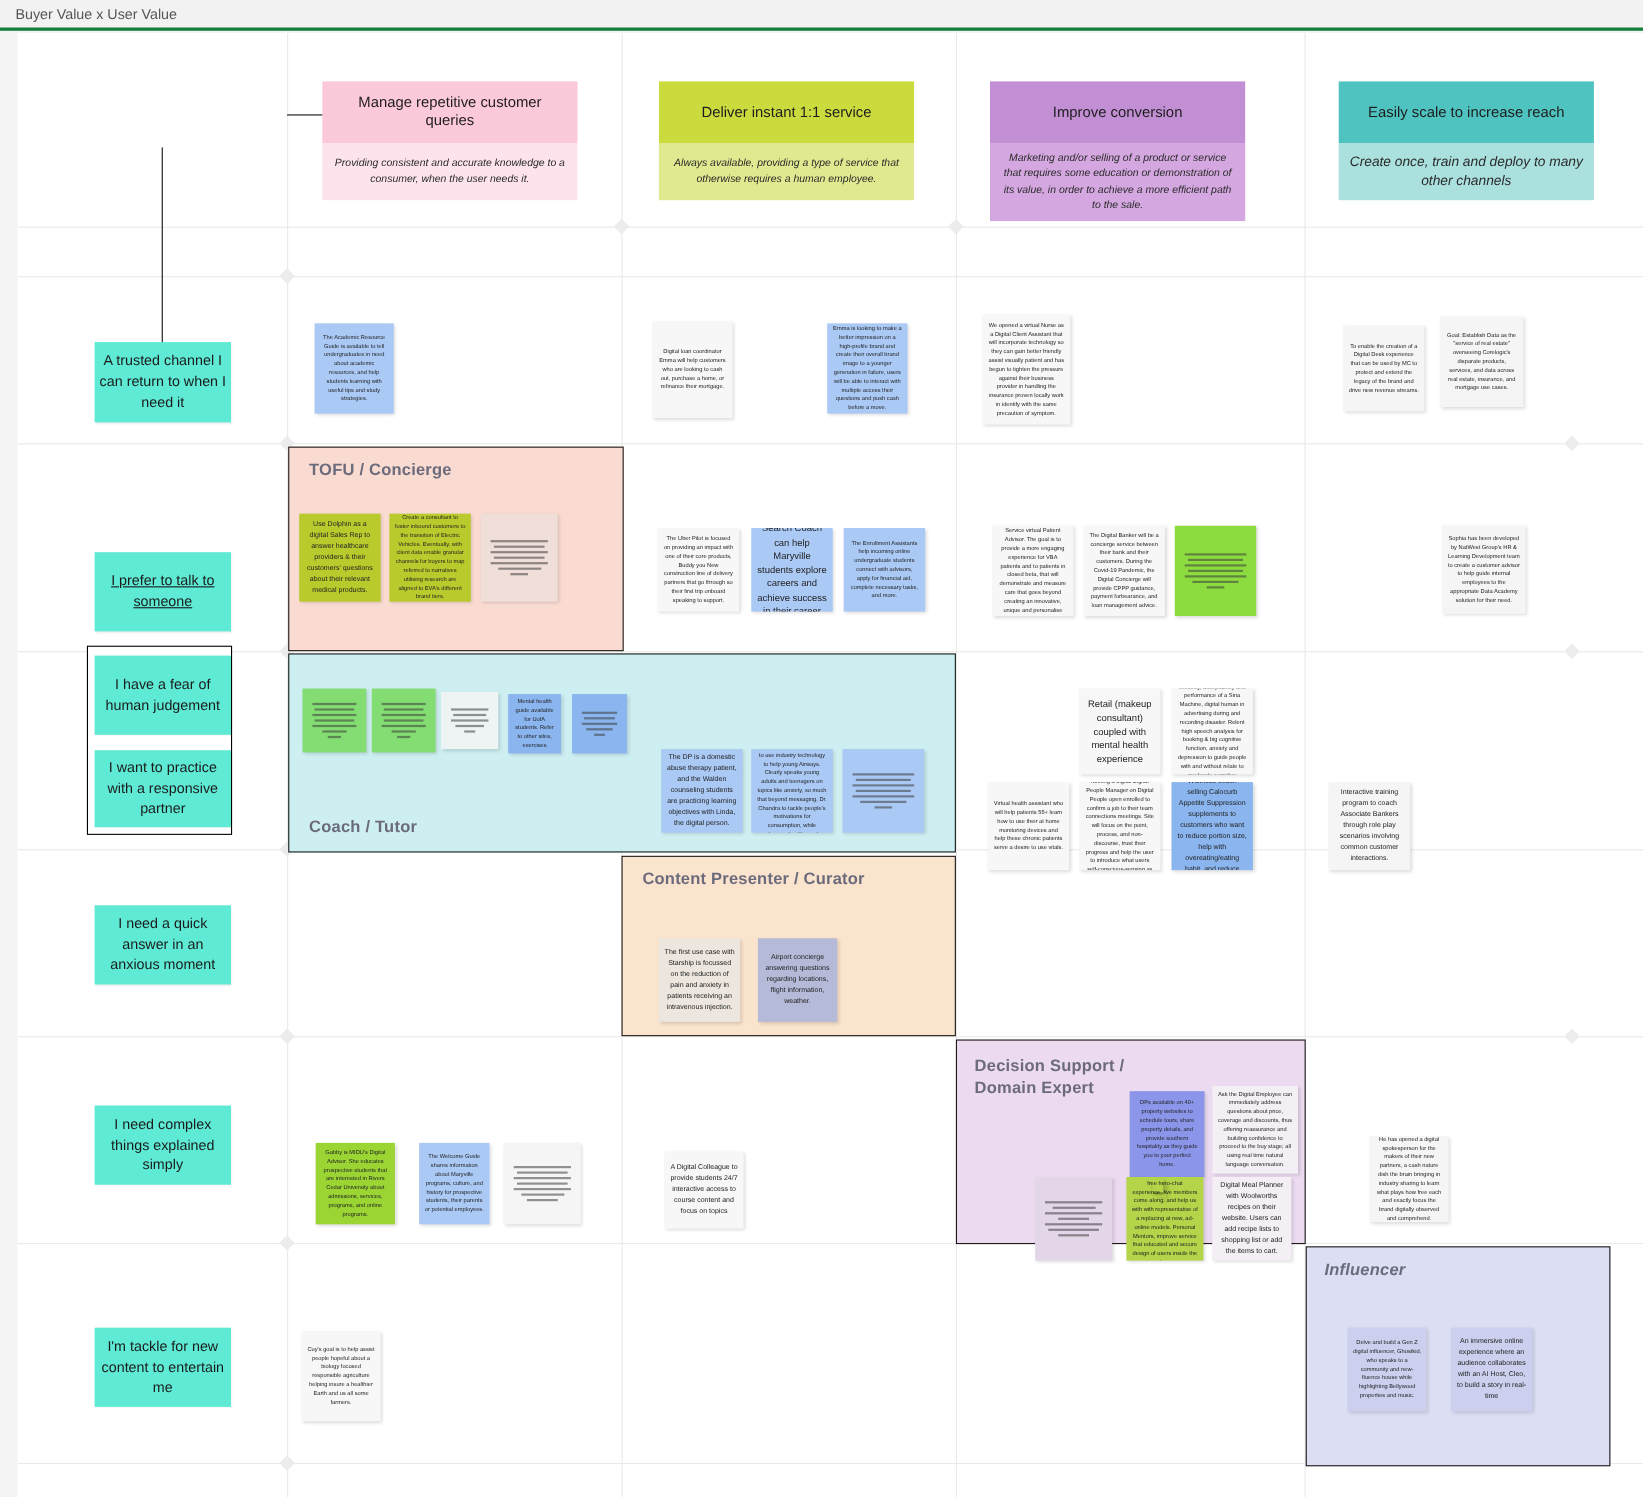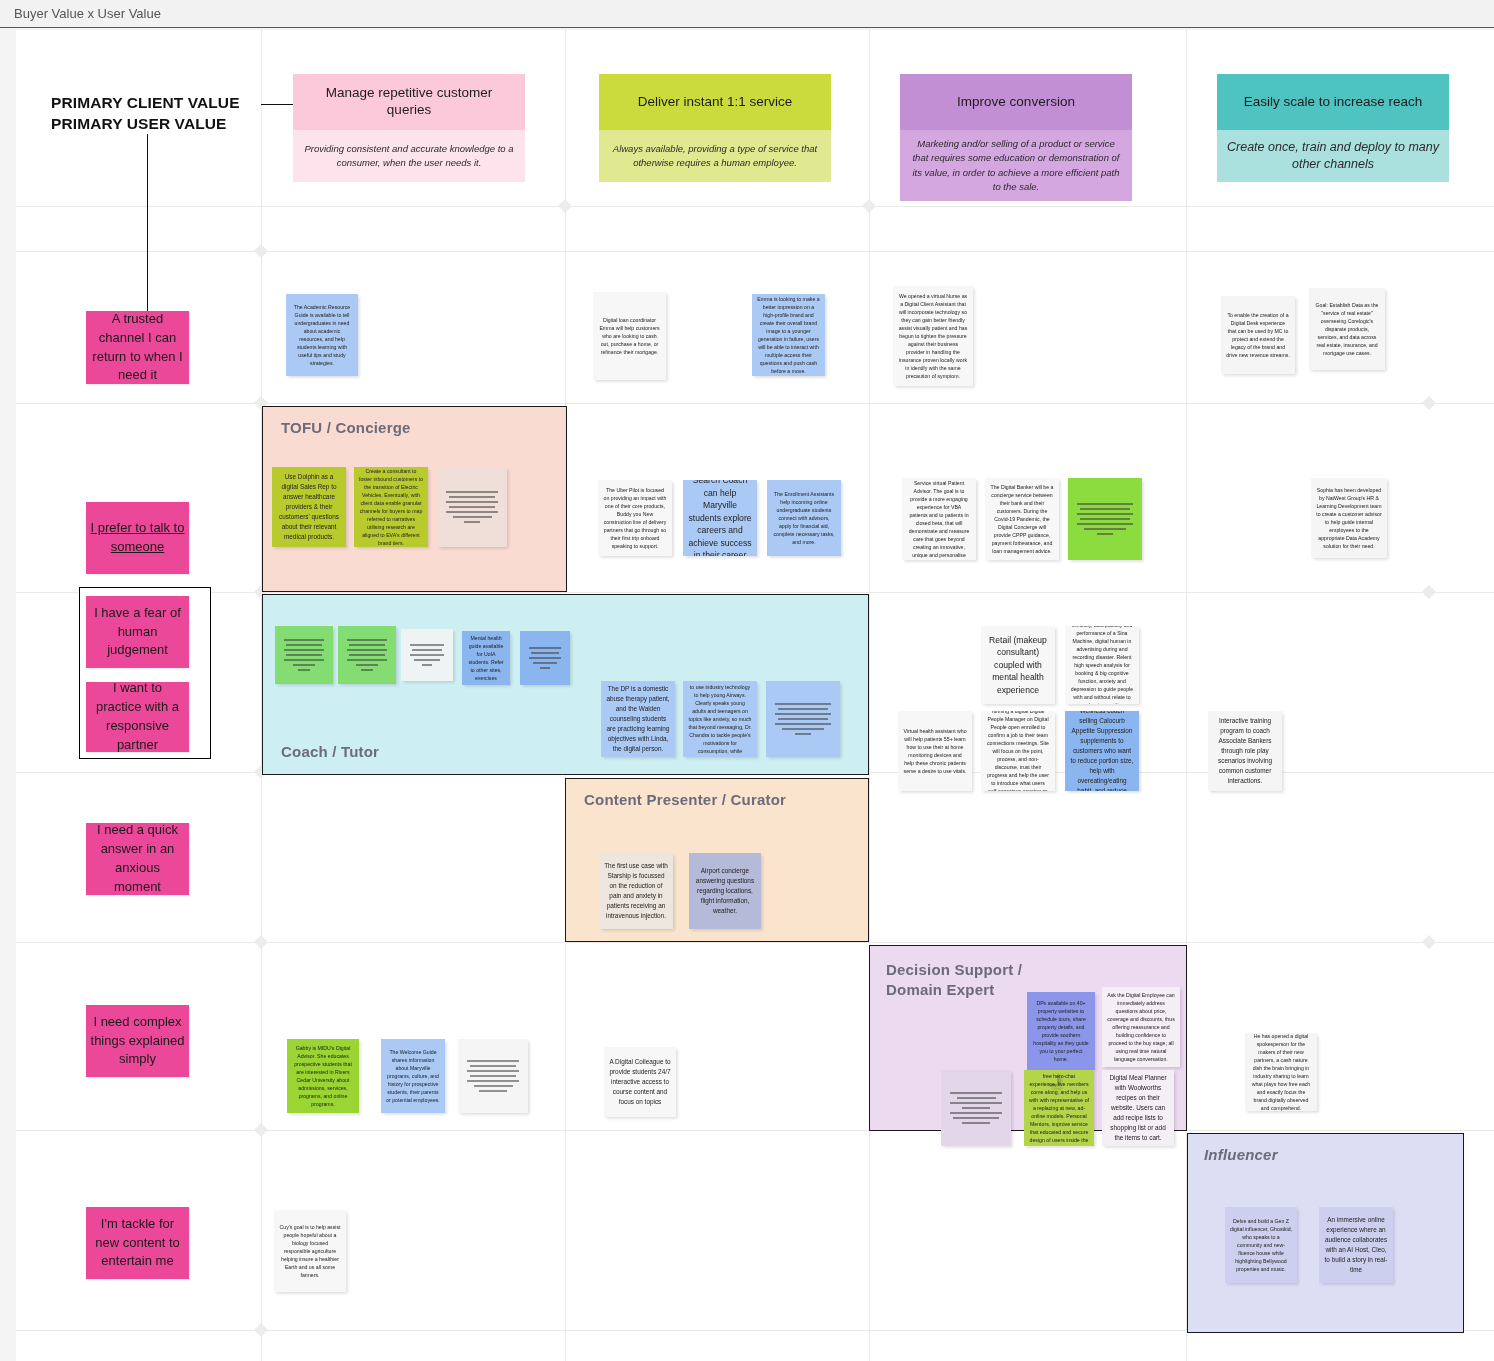--- a/index.html
+++ b/index.html
@@ -7,21 +7,21 @@
   body {
     width:1494px; height:1361px;
     background:#f4f4f4;
     font-family:"Liberation Sans", sans-serif;
     overflow:hidden;
     position:relative;
   }
   
   #topbar {
     position:absolute; left:0; top:0; width:1494px; height:28px;
-    background:#f2f2f2; border-bottom:1px solid #15803d;
+    background:#f2f2f2; border-bottom:3px solid #15803d;
     display:flex; align-items:center; padding-left:14px;
   }
   #topbar .title { font-size:13px; color:#555; }
 
   
   #canvas {
     position:absolute; left:16px; top:30px;
     width:1478px; height:1331px;
     background:#ffffff;
     overflow:hidden;
@@ -65,22 +65,22 @@
   }
   .col-head .ch-sub {
     min-height:52px; display:flex; align-items:center; justify-content:center;
     text-align:center; font-size:9.5px; font-style:italic; color:#2b2b2b;
     padding:7px 9px; line-height:1.5;
   }
   .col-head.big .ch-sub { font-size:12.5px; line-height:1.35; }
 
   
   .row-label {
-    position:absolute; width:103px;
-    background:#ec4899; color:#1b1b1b;
+    position:absolute; width:124px;
+    background:#5eead4; color:#1b1b1b;
     font-size:13px; text-align:center; line-height:1.45;
     display:flex; align-items:center; justify-content:center;
     padding:6px 4px;
     box-shadow:1px 1px 2px rgba(0,0,0,.10);
   }
   .row-label-box {
     position:absolute; border:1.6px solid #000; background:#fff;
   }
 
   
@@ -141,24 +141,20 @@
   <div class="diamond" style="left:240px;top:368px;"></div>
   <div class="diamond" style="left:1408px;top:368px;"></div>
   <div class="diamond" style="left:240px;top:557px;"></div>
   <div class="diamond" style="left:1408px;top:557px;"></div>
   <div class="diamond" style="left:240px;top:737px;"></div>
   <div class="diamond" style="left:240px;top:907px;"></div>
   <div class="diamond" style="left:1408px;top:907px;"></div>
   <div class="diamond" style="left:240px;top:1095px;"></div>
   <div class="diamond" style="left:240px;top:1295px;"></div>
 
-  <div id="primary-label">
-    <div>PRIMARY CLIENT VALUE</div>
-    <div>PRIMARY USER VALUE</div>
-  </div>
   <div class="arrow-h" style="left:245px;top:74px;width:42px;"></div>
   <div class="arrow-v" style="left:131px;top:104px;height:178px;"></div>
 
   <div class="col-head" style="left:277px;top:44px;">
     <div class="ch-title" style="background:#fcc9da;">Manage repetitive customer queries</div>
     <div class="ch-sub" style="background:#fde3ec;">Providing consistent and accurate knowledge to a consumer, when the user needs it.</div>
   </div>
   <div class="col-head" style="left:583px;top:44px;">
     <div class="ch-title" style="background:#cbdb3d;">Deliver instant 1:1 service</div>
     <div class="ch-sub" style="background:#e0e98f;">Always available, providing a type of service that otherwise requires a human employee.</div>

